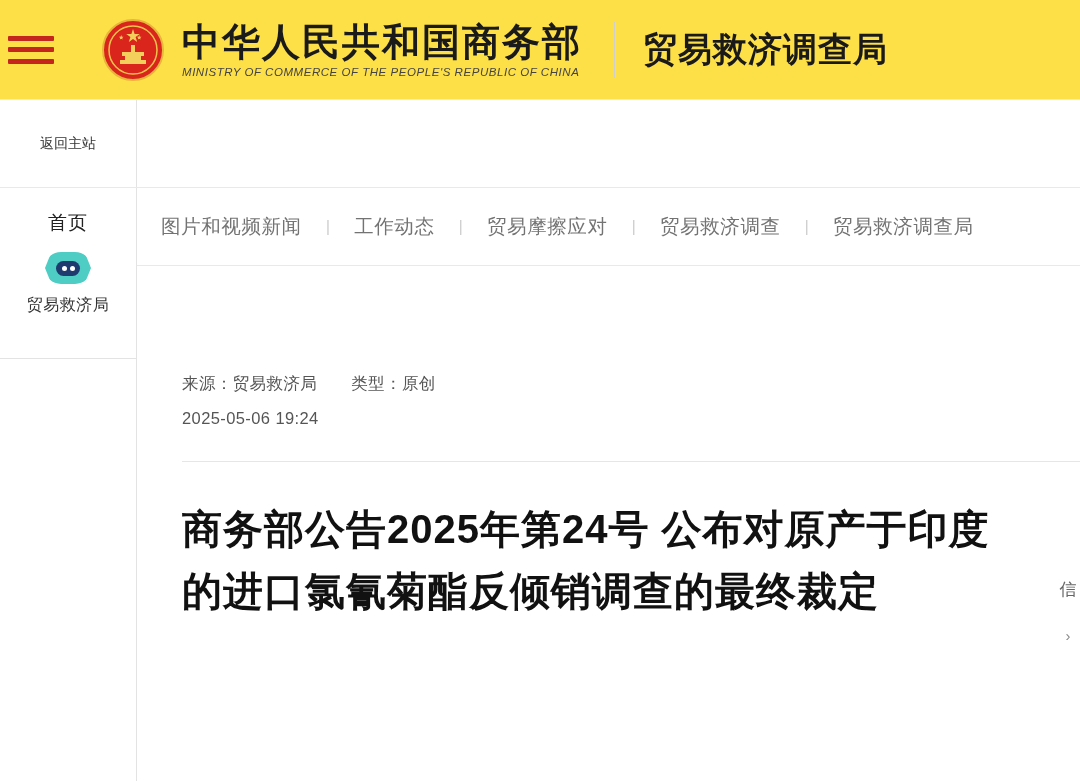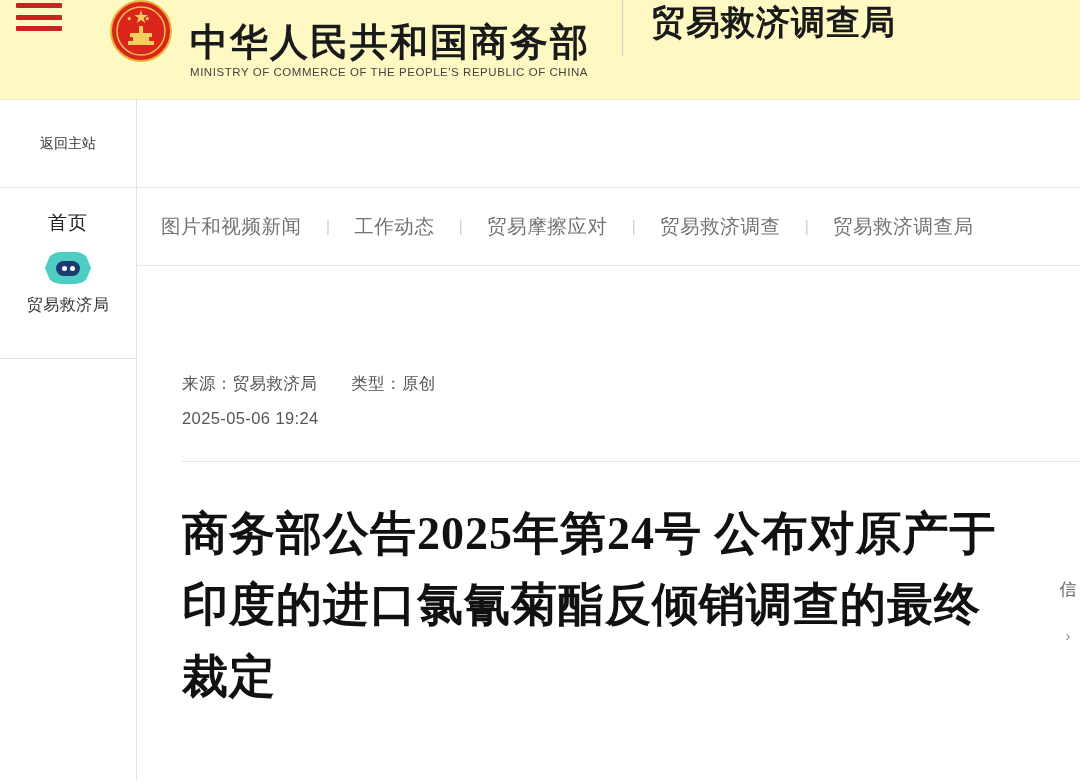--- a/index.html
+++ b/index.html
@@ -11,22 +11,23 @@
     overflow: hidden;
     background: #ffffff;
     font-family: "Liberation Sans", "DejaVu Sans", sans-serif;
     color: #222;
   }
 
   
   .header {
     height: 100px;
     display: flex;
-    padding: 0 0 0 16px;
-    background: #fef9c3;
+    align-items: center;
+    padding: 0 0 0 8px;
+    background: #fde047;
     border-bottom: 1px solid #e9e9e9;
   }
   .hamburger {
     width: 46px;
     height: 34px;
     display: flex;
     flex-direction: column;
     justify-content: space-between;
     padding: 3px 0;
     cursor: pointer;
@@ -61,20 +62,21 @@
     color: #1a1a1a;
     line-height: 1.12;
     font-family: "Liberation Serif", "DejaVu Serif", serif;
   }
   .title-en {
     font-size: 11.5px;
     letter-spacing: 0.55px;
     color: #444;
     margin-top: 3px;
     font-family: "Liberation Sans", sans-serif;
+    font-style: italic;
   }
   .divider-v {
     width: 1px;
     height: 56px;
     background: #cfcfcf;
     margin: 0 28px 0 32px;
     flex: 0 0 auto;
   }
   .subtitle {
     font-size: 34px;
@@ -211,27 +213,27 @@
     color: #555;
     letter-spacing: 0.4px;
   }
   .meta-rule {
     margin-top: 33px;
     border-top: 1px solid #e6e6e6;
     width: 900px;
   }
   .doc-title {
     margin-top: 36px;
-    font-size: 46px;
+    font-size: 40px;
     font-weight: 700;
     line-height: 1.55;
     color: #111;
     letter-spacing: 1px;
     max-width: 840px;
-    font-family: Liberation Serif, serif;
+    font-family: Liberation Sans, sans-serif;
   }
 
   
   .right-rail {
     position: absolute;
     right: 0;
     top: 390px;
     width: 24px;
     display: flex;
     flex-direction: column;

